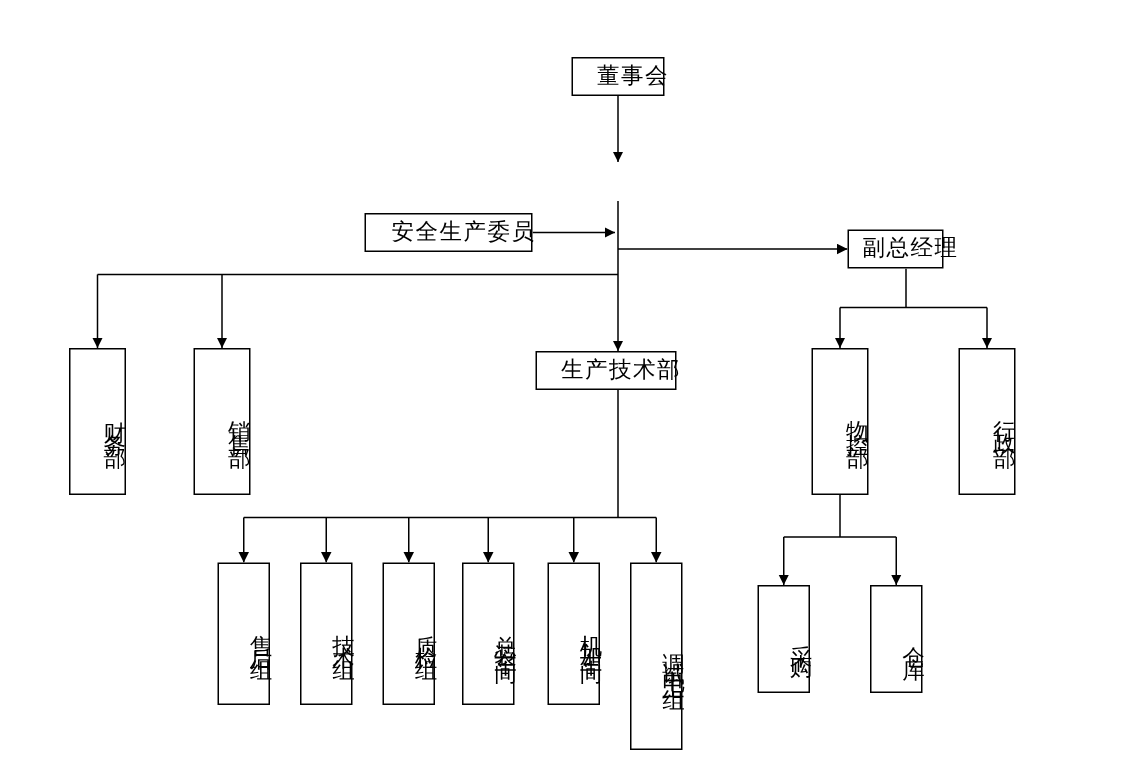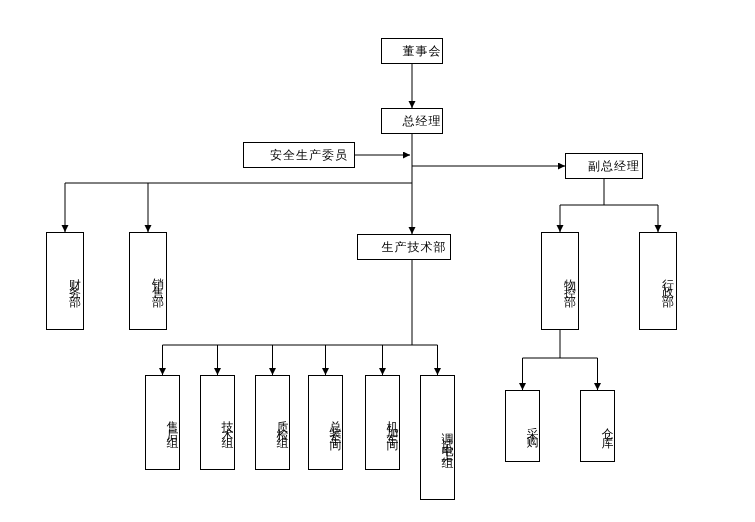--- a/index.html
+++ b/index.html
@@ -21,21 +21,21 @@
     left: 0;
     top: 0;
     width: 755px;
     height: 522px;
   }
   .node {
     position: absolute;
     box-sizing: border-box;
     border: 1px solid #000000;
     background: #ffffff;
-    font-size: 12px;
+    font-size: 15px;
     line-height: 1;
     display: flex;
     align-items: center;
     justify-content: center;
     white-space: nowrap;
     padding-left: 20px;
   }
   .hbox {
     letter-spacing: 1px;
   }
@@ -45,21 +45,21 @@
     letter-spacing: 8px;
   }
   .vbox.tight {
     letter-spacing: 6px;
   }
 
   
   .n-board        { left: 381px; top: 38px;  width: 62px;  height: 26px; }
   .n-gm           { left: 381px; top: 108px; width: 62px;  height: 26px; }
   .n-safety       { left: 243px; top: 142px; width: 112px; height: 26px; }
-  .n-deputy       { left: 565px; top: 153px; width: 78px;  height: 26px; }
+  .n-deputy       { left: 565px; top: 153px; width: 64px;  height: 26px; }
   .n-finance      { left: 46px;  top: 232px; width: 38px;  height: 98px; }
   .n-sales        { left: 129px; top: 232px; width: 38px;  height: 98px; }
   .n-prodtech     { left: 357px; top: 234px; width: 94px; height: 26px; }
   .n-material     { left: 541px; top: 232px; width: 38px;  height: 98px; }
   .n-admin        { left: 639px; top: 232px; width: 38px;  height: 98px; }
   .n-aftersales   { left: 145px; top: 375px; width: 35px;  height: 95px; }
   .n-tech         { left: 200px; top: 375px; width: 35px;  height: 95px; }
   .n-qc           { left: 255px; top: 375px; width: 35px;  height: 95px; }
   .n-assembly     { left: 308px; top: 375px; width: 35px;  height: 95px; }
   .n-machining    { left: 365px; top: 375px; width: 35px;  height: 95px; }
@@ -107,21 +107,20 @@
       <line x1="437.5" y1="345" x2="437.5" y2="375" marker-end="url(#arrow)"></line>
 
       <line x1="560" y1="330" x2="560" y2="358"></line>
       <line x1="522.5" y1="358" x2="597.5" y2="358"></line>
       <line x1="522.5" y1="358" x2="522.5" y2="390" marker-end="url(#arrow)"></line>
       <line x1="597.5" y1="358" x2="597.5" y2="390" marker-end="url(#arrow)"></line>
     </g>
   </svg>
 
   <div class="node hbox n-board">董事会</div>
-  <div class="node hbox n-gm">总经理</div>
   <div class="node hbox n-safety">安全生产委员</div>
   <div class="node hbox n-deputy">副总经理</div>
   <div class="node vbox n-finance">财务部</div>
   <div class="node vbox n-sales">销售部</div>
   <div class="node hbox n-prodtech">生产技术部</div>
   <div class="node vbox n-material">物控部</div>
   <div class="node vbox n-admin">行政部</div>
   <div class="node vbox n-aftersales">售后组</div>
   <div class="node vbox n-tech">技术组</div>
   <div class="node vbox n-qc">质检组</div>

